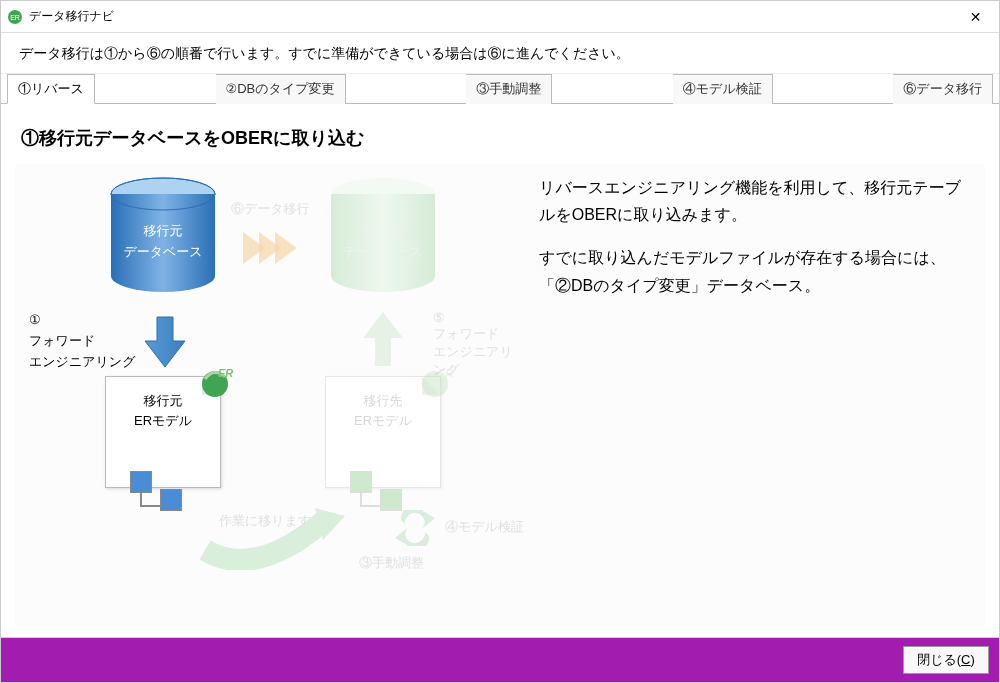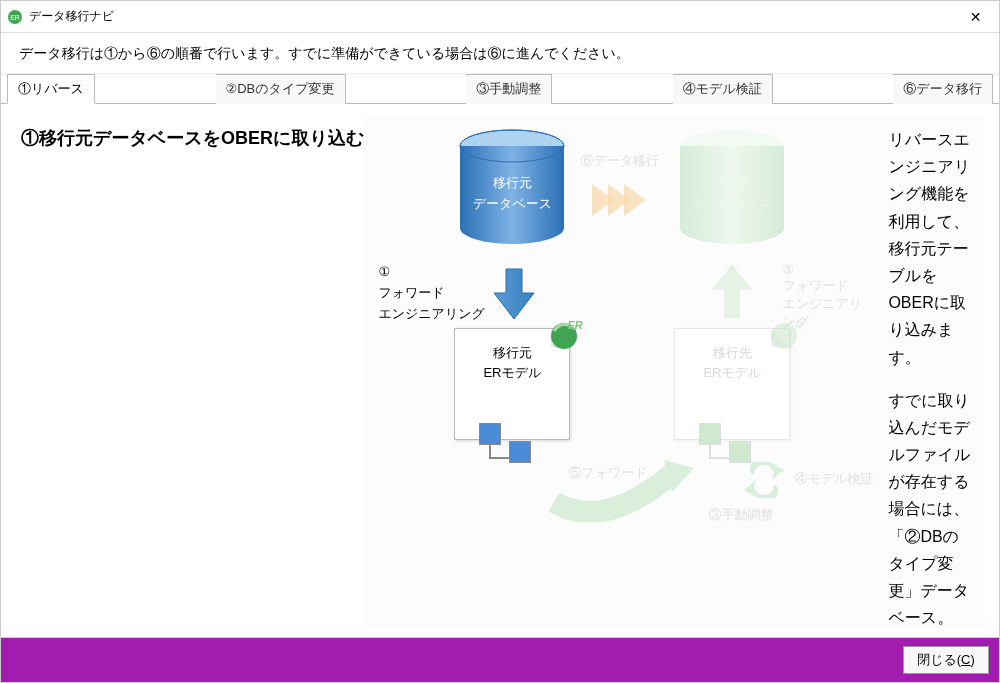--- a/index.html
+++ b/index.html
@@ -68,21 +68,21 @@
   font-weight: normal;
   color: #000;
 }
 .tab + .tab { border-left: none; }
 
 .content-wrap {
   flex: 1;
   padding: 12px 14px 10px 14px;
   overflow: hidden;
   display: flex;
-  flex-direction: row;
+  flex-direction: column;
 }
 .section-title {
   font-size: 18px;
   font-weight: bold;
   color: #000;
   margin: 10px 0 14px 6px;
 }
 .content-body {
   flex: 1;
   display: flex;
@@ -381,21 +381,21 @@
           <div class="sq sq2"></div>
         </div>
       </div>
 
       <div class="curve-arrow">
         <svg viewBox="0 0 160 80">
           <path d="M10 60 Q60 90 130 30" stroke="#8fcf94" stroke-width="22" fill="none"></path>
           <path d="M120 18 L150 26 L128 50 Z" fill="#8fcf94"></path>
         </svg>
       </div>
-      <div class="proc-label" style="left:204px;top:342px;">⑤フォワード</div>
+      <div class="proc-label" style="left:204px;top:342px;">作業に移ります</div>
 
       <div class="swap-icn">
         <svg viewBox="0 0 40 36">
           <path d="M6 10 A12 12 0 0 1 30 6 L26 0 L40 8 L28 18 L30 12 A8 8 0 0 0 10 14 Z" fill="#8fcf94"></path>
           <path d="M34 26 A12 12 0 0 1 10 30 L14 36 L0 28 L12 18 L10 24 A8 8 0 0 0 30 22 Z" fill="#8fcf94"></path>
         </svg>
       </div>
       <div class="proc-label" style="left:430px;top:348px;">④モデル検証</div>
       <div class="proc-label" style="left:344px;top:384px;">③手動調整</div>
 

